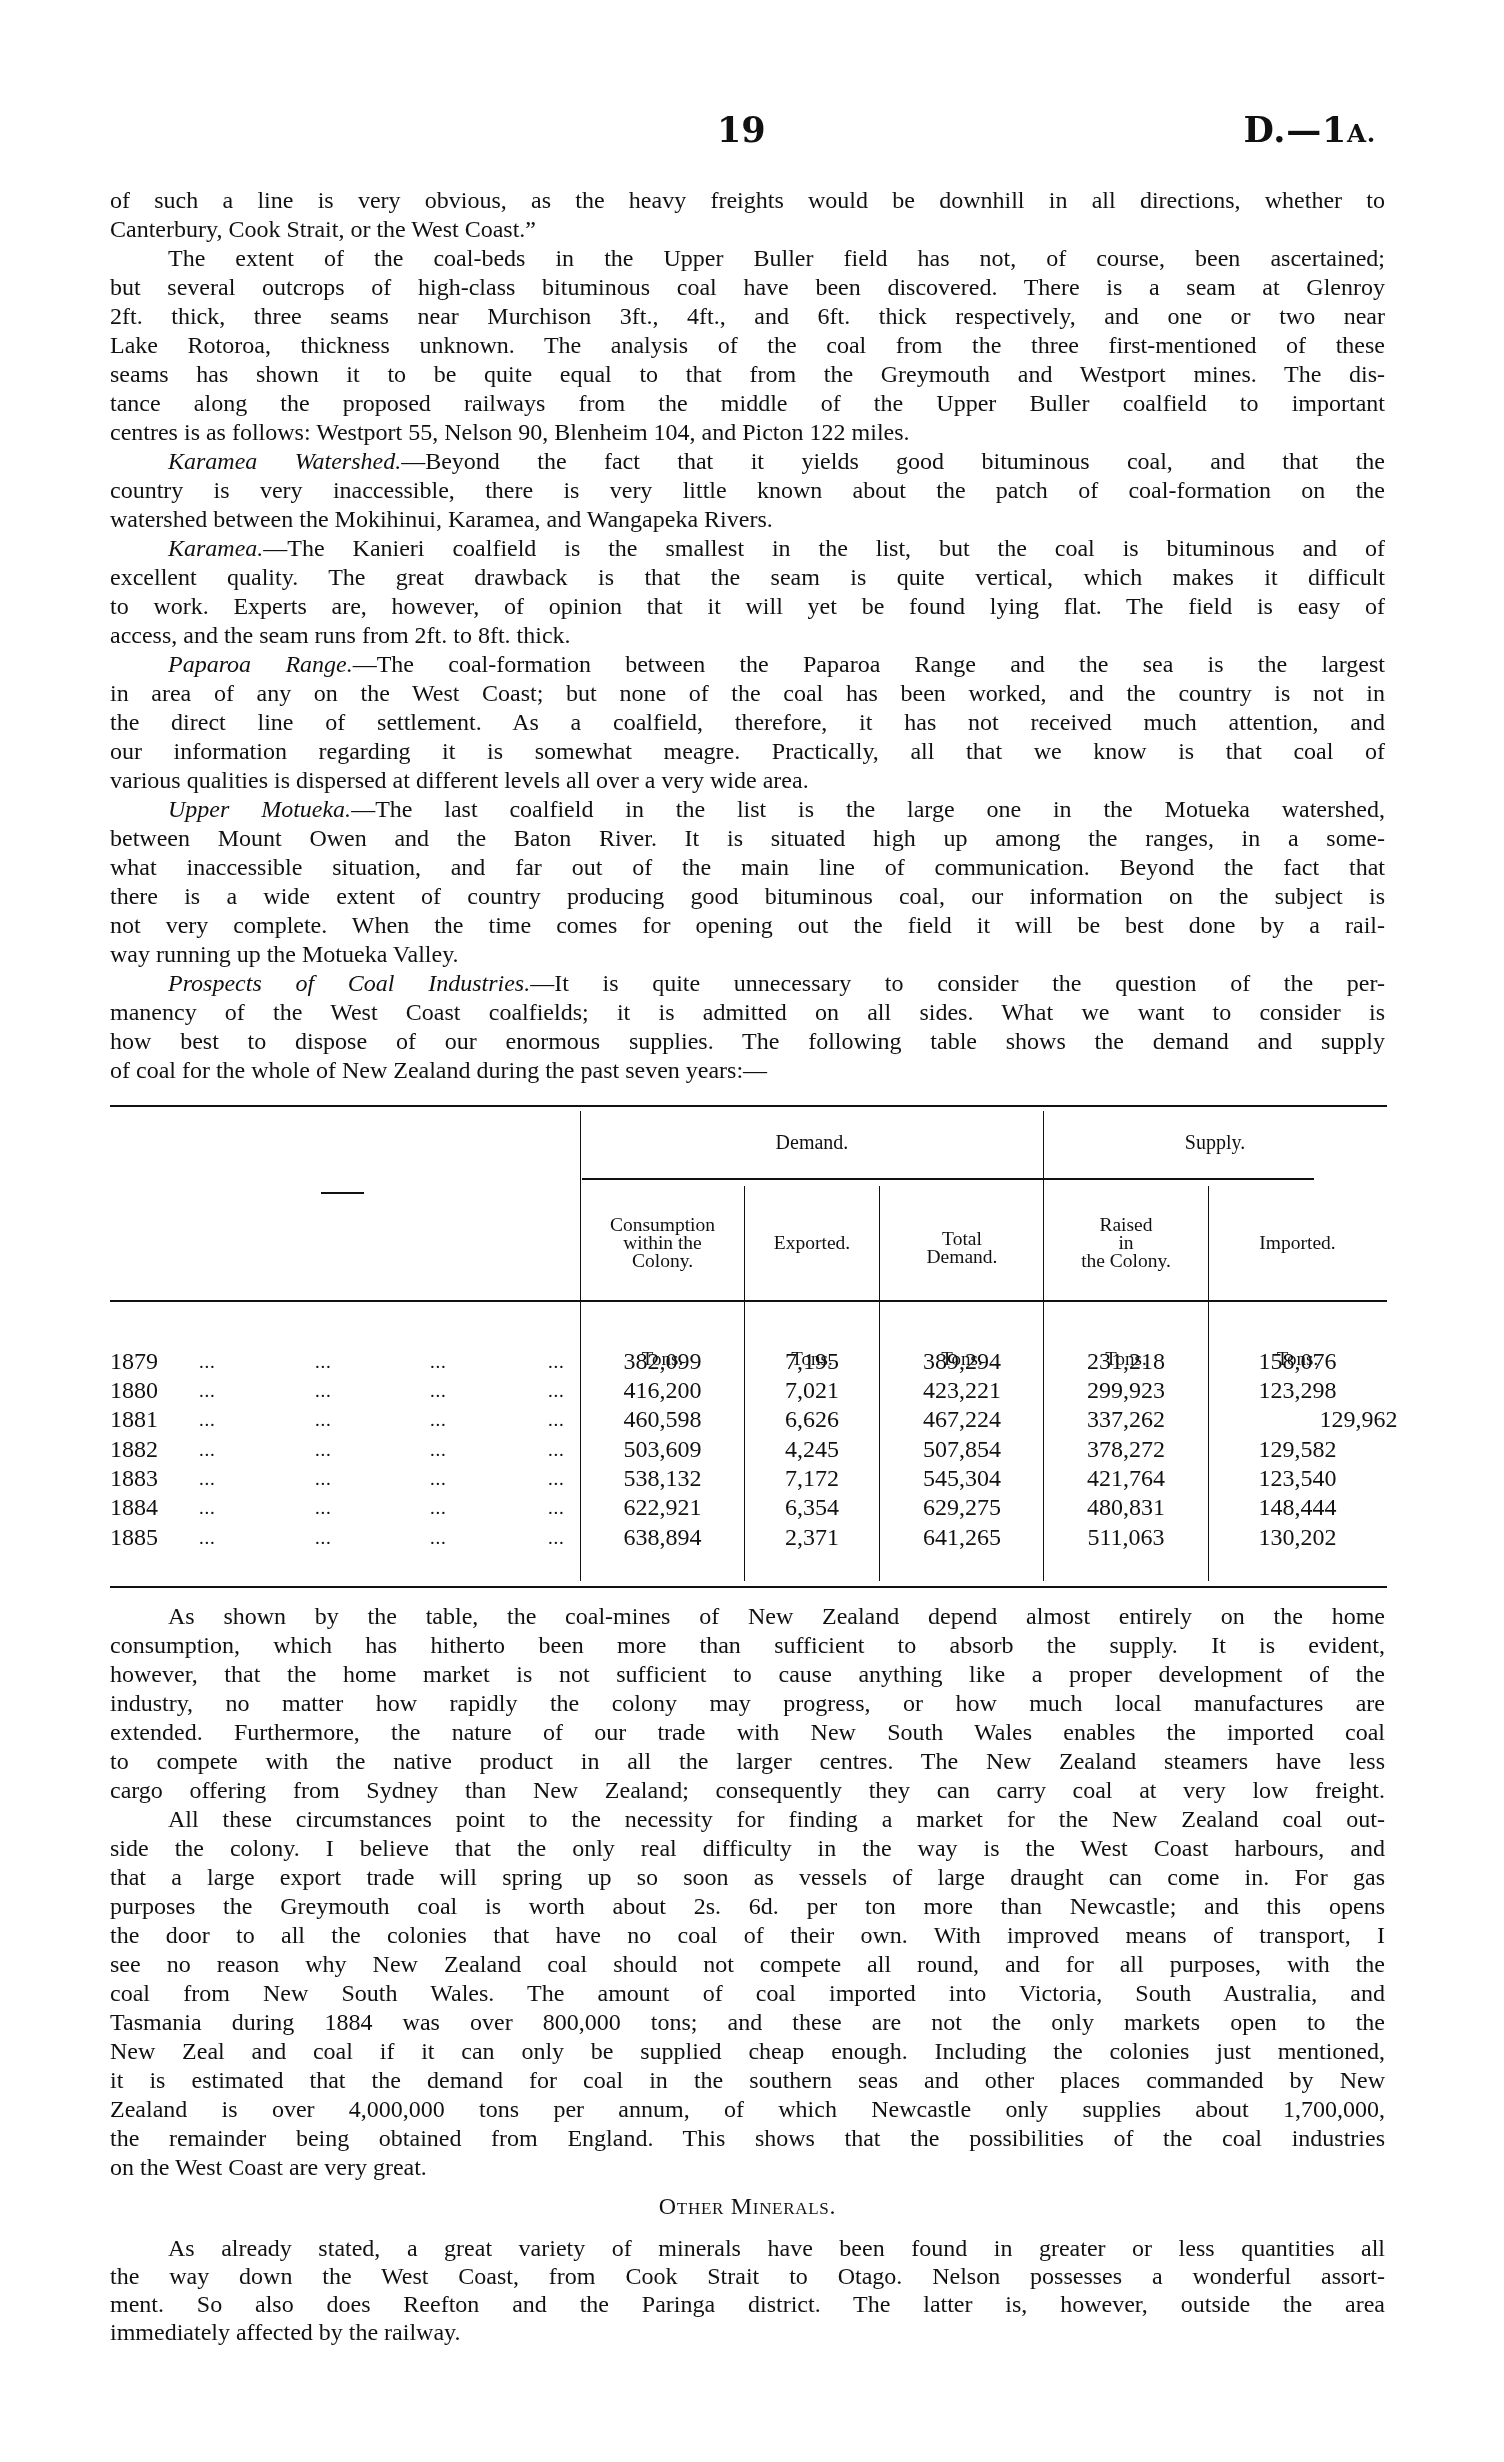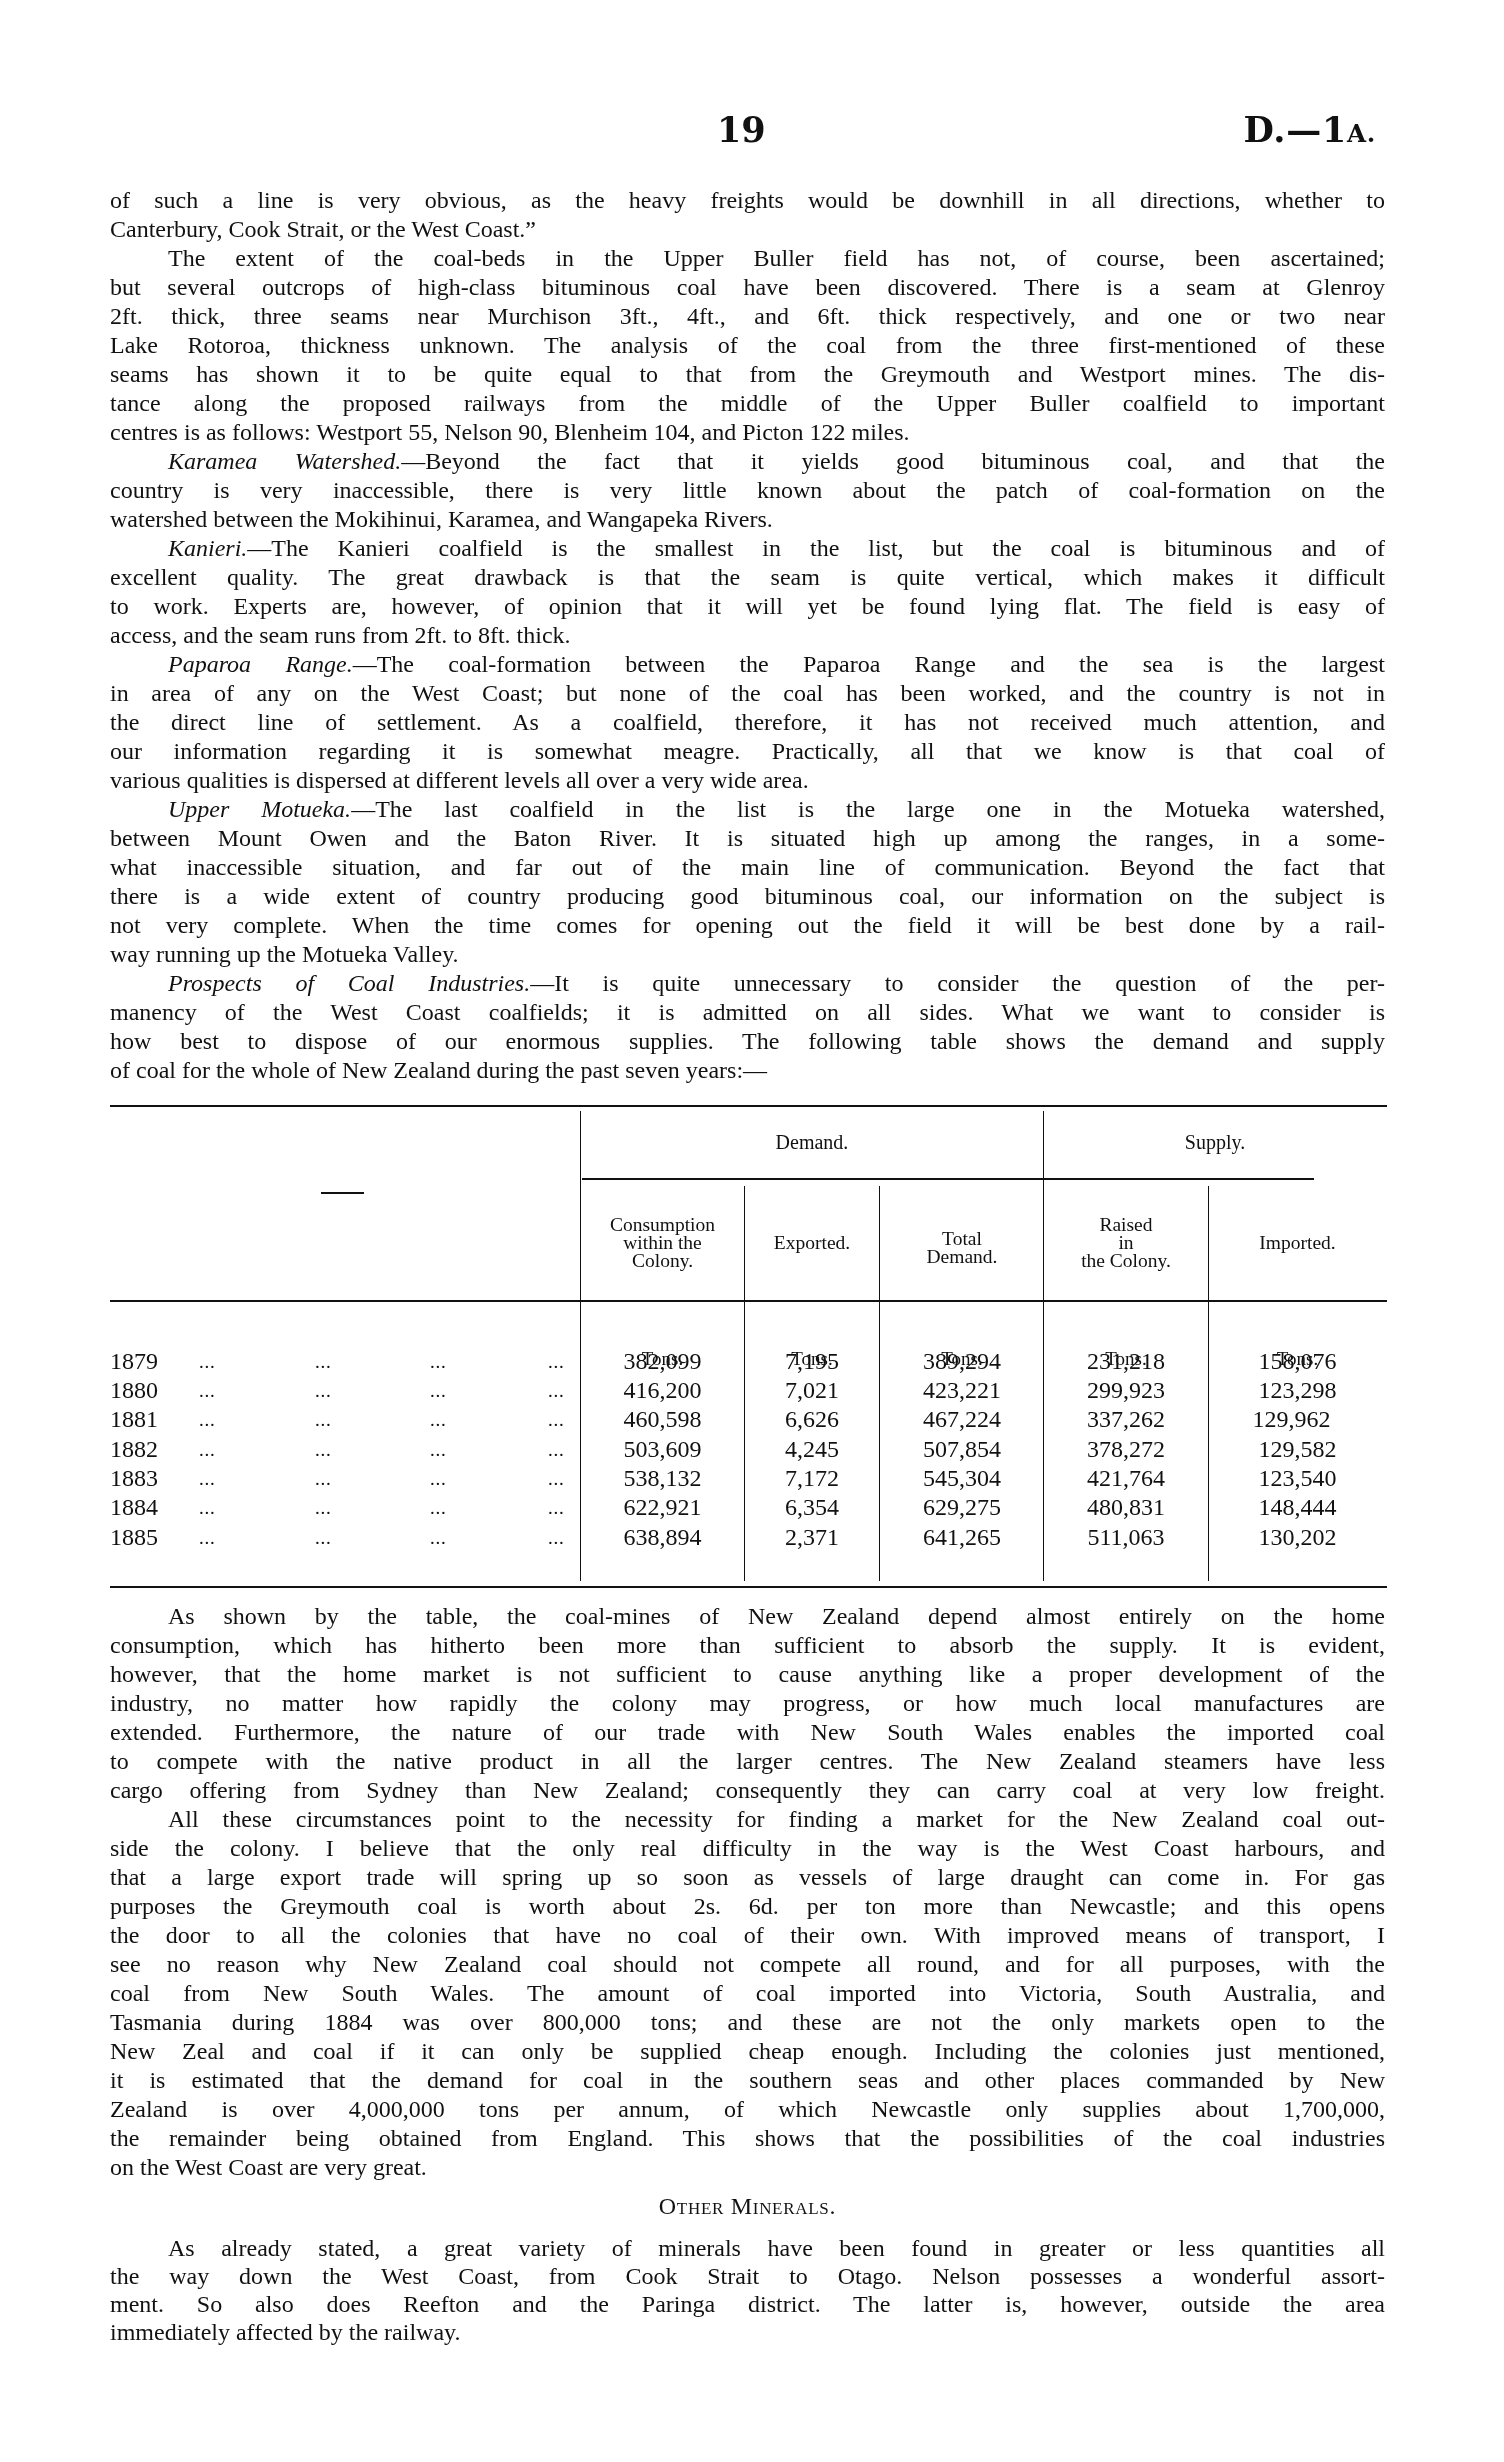--- a/index.html
+++ b/index.html
@@ -42,21 +42,21 @@
   <span class="line ind">The extent of the coal-beds in the Upper Buller field has not, of course, been ascertained;</span>
   <span class="line">but several outcrops of high-class bituminous coal have been discovered. There is a seam at Glenroy</span>
   <span class="line">2ft. thick, three seams near Murchison 3ft., 4ft., and 6ft. thick respectively, and one or two near</span>
   <span class="line">Lake Rotoroa, thickness unknown. The analysis of the coal from the three first-mentioned of these</span>
   <span class="line">seams has shown it to be quite equal to that from the Greymouth and Westport mines. The dis-</span>
   <span class="line">tance along the proposed railways from the middle of the Upper Buller coalfield to important</span>
   <span class="line last">centres is as follows: Westport 55, Nelson 90, Blenheim 104, and Picton 122 miles.</span>
   <span class="line ind"><span class="it">Karamea Watershed.</span><span>—Beyond the fact that it yields good bituminous coal, and that the</span></span>
   <span class="line">country is very inaccessible, there is very little known about the patch of coal-formation on the</span>
   <span class="line last">watershed between the Mokihinui, Karamea, and Wangapeka Rivers.</span>
-  <span class="line ind"><span class="it">Kanieri.</span><span>—The Kanieri coalfield is the smallest in the list, but the coal is bituminous and of</span></span>
+  <span class="line ind"><span class="it">Karamea.</span><span>—The Kanieri coalfield is the smallest in the list, but the coal is bituminous and of</span></span>
   <span class="line">excellent quality. The great drawback is that the seam is quite vertical, which makes it difficult</span>
   <span class="line">to work. Experts are, however, of opinion that it will yet be found lying flat. The field is easy of</span>
   <span class="line last">access, and the seam runs from 2ft. to 8ft. thick.</span>
   <span class="line ind"><span class="it">Paparoa Range.</span><span>—The coal-formation between the Paparoa Range and the sea is the largest</span></span>
   <span class="line">in area of any on the West Coast; but none of the coal has been worked, and the country is not in</span>
   <span class="line">the direct line of settlement. As a coalfield, therefore, it has not received much attention, and</span>
   <span class="line">our information regarding it is somewhat meagre. Practically, all that we know is that coal of</span>
   <span class="line last">various qualities is dispersed at different levels all over a very wide area.</span>
   <span class="line ind"><span class="it">Upper Motueka.</span><span>—The last coalfield in the list is the large one in the Motueka watershed,</span></span>
   <span class="line">between Mount Owen and the Baton River. It is situated high up among the ranges, in a some-</span>
@@ -139,21 +139,21 @@
         <span class="yr">1881</span>
         <span class="dots" style="left: 89px;">...</span>
         <span class="dots" style="left: 205px;">...</span>
         <span class="dots" style="left: 320px;">...</span>
         <span class="dots" style="left: 438px;">...</span>
       </div>
       <div class="cell" style="left: 471px; width: 163px; top: 300px;">460,598</div>
       <div class="cell" style="left: 635px; width: 134px; top: 300px;">6,626</div>
       <div class="cell" style="left: 771px; width: 162px; top: 300px;">467,224</div>
       <div class="cell" style="left: 934px; width: 164px; top: 300px;">337,262</div>
-      <div class="cell" style="left: 1093px; width: 177px; top: 300px;">129,962</div>
+      <div class="cell" style="left: 1160px; width: 177px; top: 300px;">129,962</div>
       <div class="yr-row" style="top: 330px;">
         <span class="yr">1882</span>
         <span class="dots" style="left: 89px;">...</span>
         <span class="dots" style="left: 205px;">...</span>
         <span class="dots" style="left: 320px;">...</span>
         <span class="dots" style="left: 438px;">...</span>
       </div>
       <div class="cell" style="left: 471px; width: 163px; top: 330px;">503,609</div>
       <div class="cell" style="left: 635px; width: 134px; top: 330px;">4,245</div>
       <div class="cell" style="left: 771px; width: 162px; top: 330px;">507,854</div>

